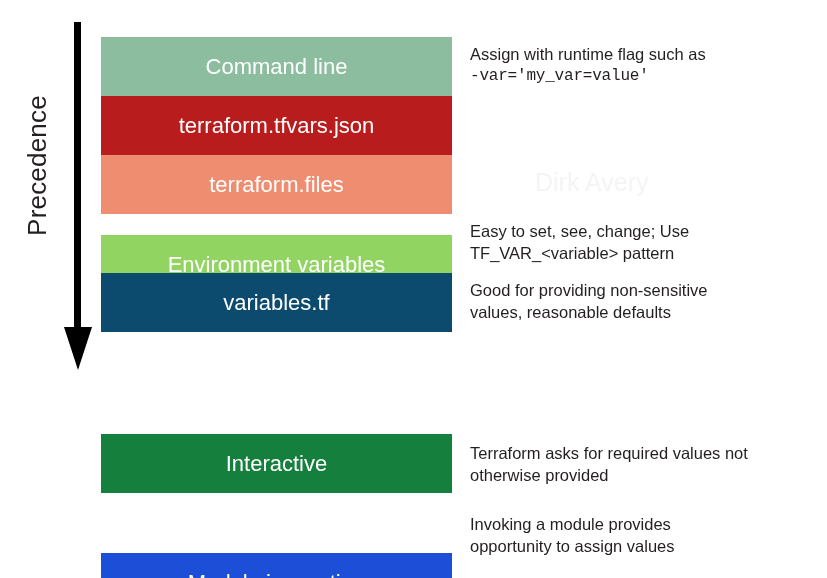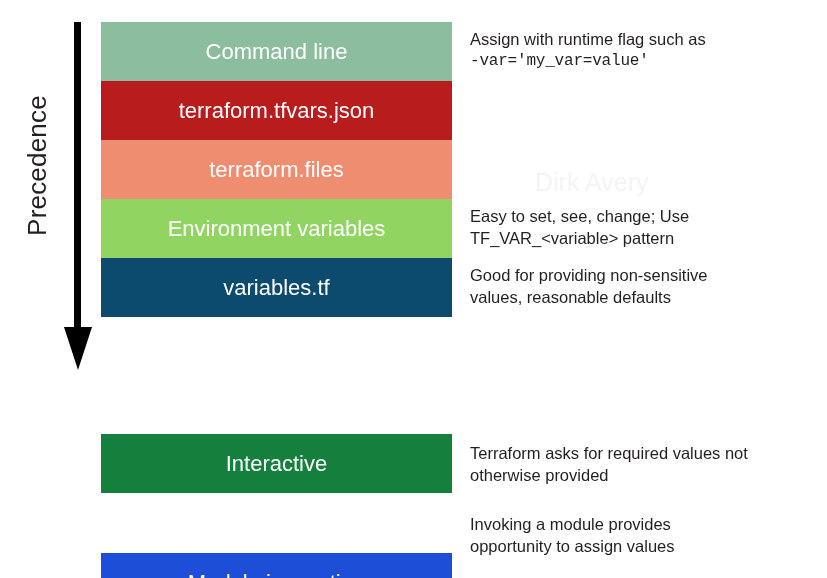--- a/index.html
+++ b/index.html
@@ -44,21 +44,21 @@
     width: 30px;
     height: 348px;
   }
 
   
   .stack {
     position: absolute;
     left: 101px;
     width: 351px;
   }
-  #stack-primary { top: 22px; }
+  #stack-primary { top: 37px; }
   #stack-secondary { top: 434px; }
 
   .row {
     position: relative;
     height: 59px;
   }
   .row-bar {
     position: absolute;
     left: 0;
     top: 0;
@@ -135,21 +135,21 @@
     </div>
   </div>
 
   <div class="row">
     <div class="row-bar" style="background: rgb(239, 141, 112);">
       <span class="row-bar-label" style="color: rgb(255, 255, 255);">terraform.files</span>
     </div>
   </div>
 
   <div class="row">
-    <div class="row-bar" style="background: rgb(146, 212, 98);">
+    <div class="row-bar" style="background: rgb(146, 212, 98); margin-top: 21px;">
       <span class="row-bar-label" style="color: rgb(255, 255, 255);">Environment variables</span>
     </div>
     <div class="row-note">
       <div>Easy to set, see, change; Use</div>
       <div>TF_VAR_&lt;variable&gt; pattern</div>
     </div>
   </div>
 
   <div class="row">
     <div class="row-bar" style="background: #0c4a6e;">

